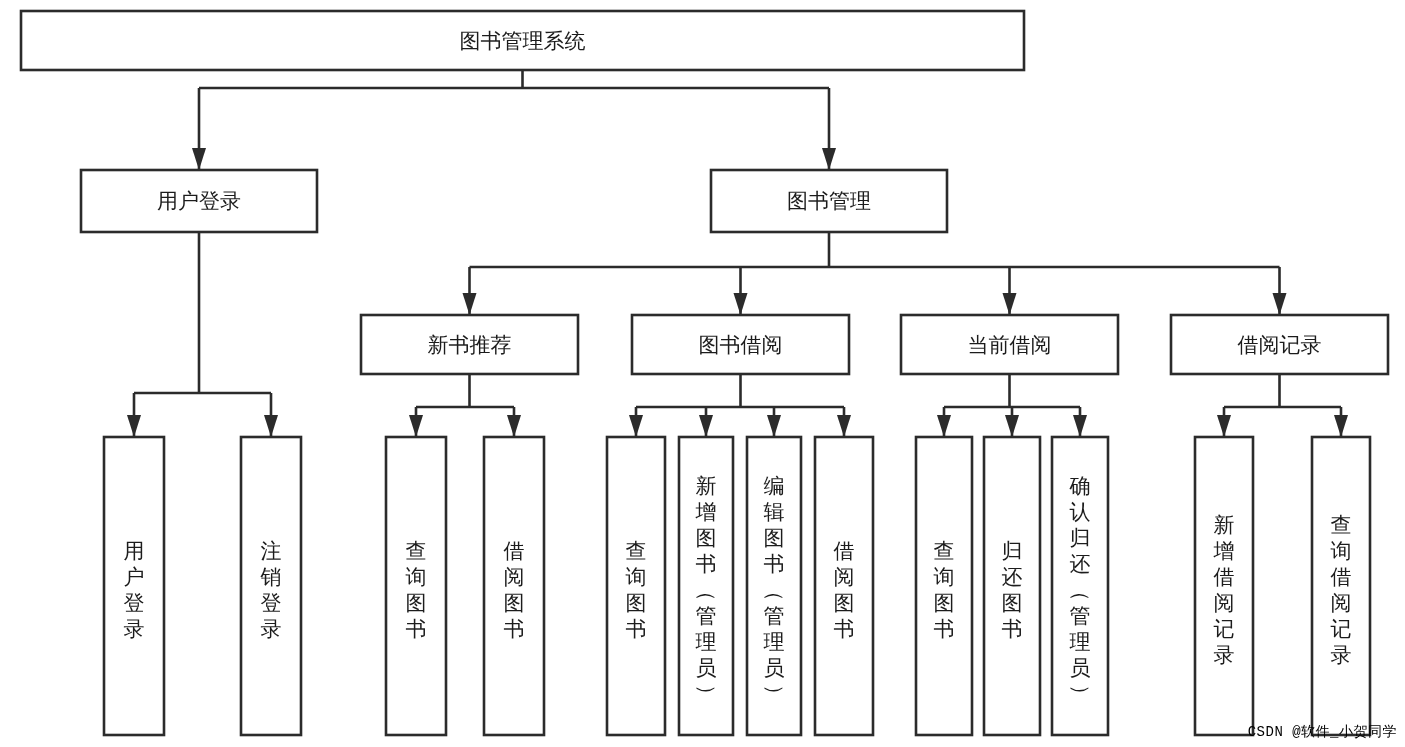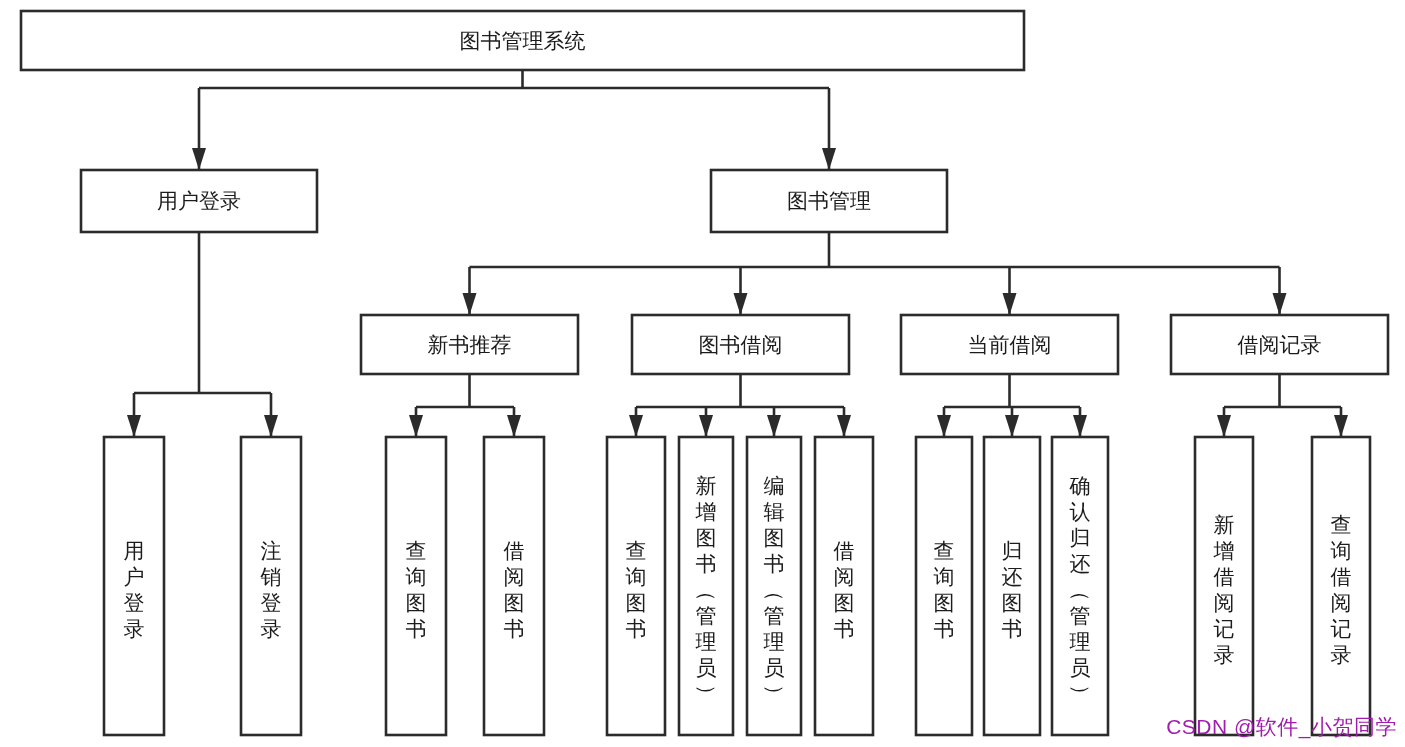--- a/index.html
+++ b/index.html
@@ -47,23 +47,23 @@
     font-family: "DejaVu Sans", "Liberation Sans", sans-serif;
     font-size: 21px;
     fill: #1c1c1c;
     text-anchor: middle;
     dominant-baseline: middle;
   }
   .watermark {
     position: absolute;
     right: 8px;
     bottom: 6px;
-    font-family: Liberation Sans, sans-serif;
-    font-size: 21px;
-    color: #a21caf;
+    font-family: Liberation Mono, monospace;
+    font-size: 14px;
+    color: #000000;
     letter-spacing: 0.5px;
     white-space: nowrap;
     pointer-events: none;
   }
 </style>
 </head>
 <body>
 
 <div id="diagram-root">
 

